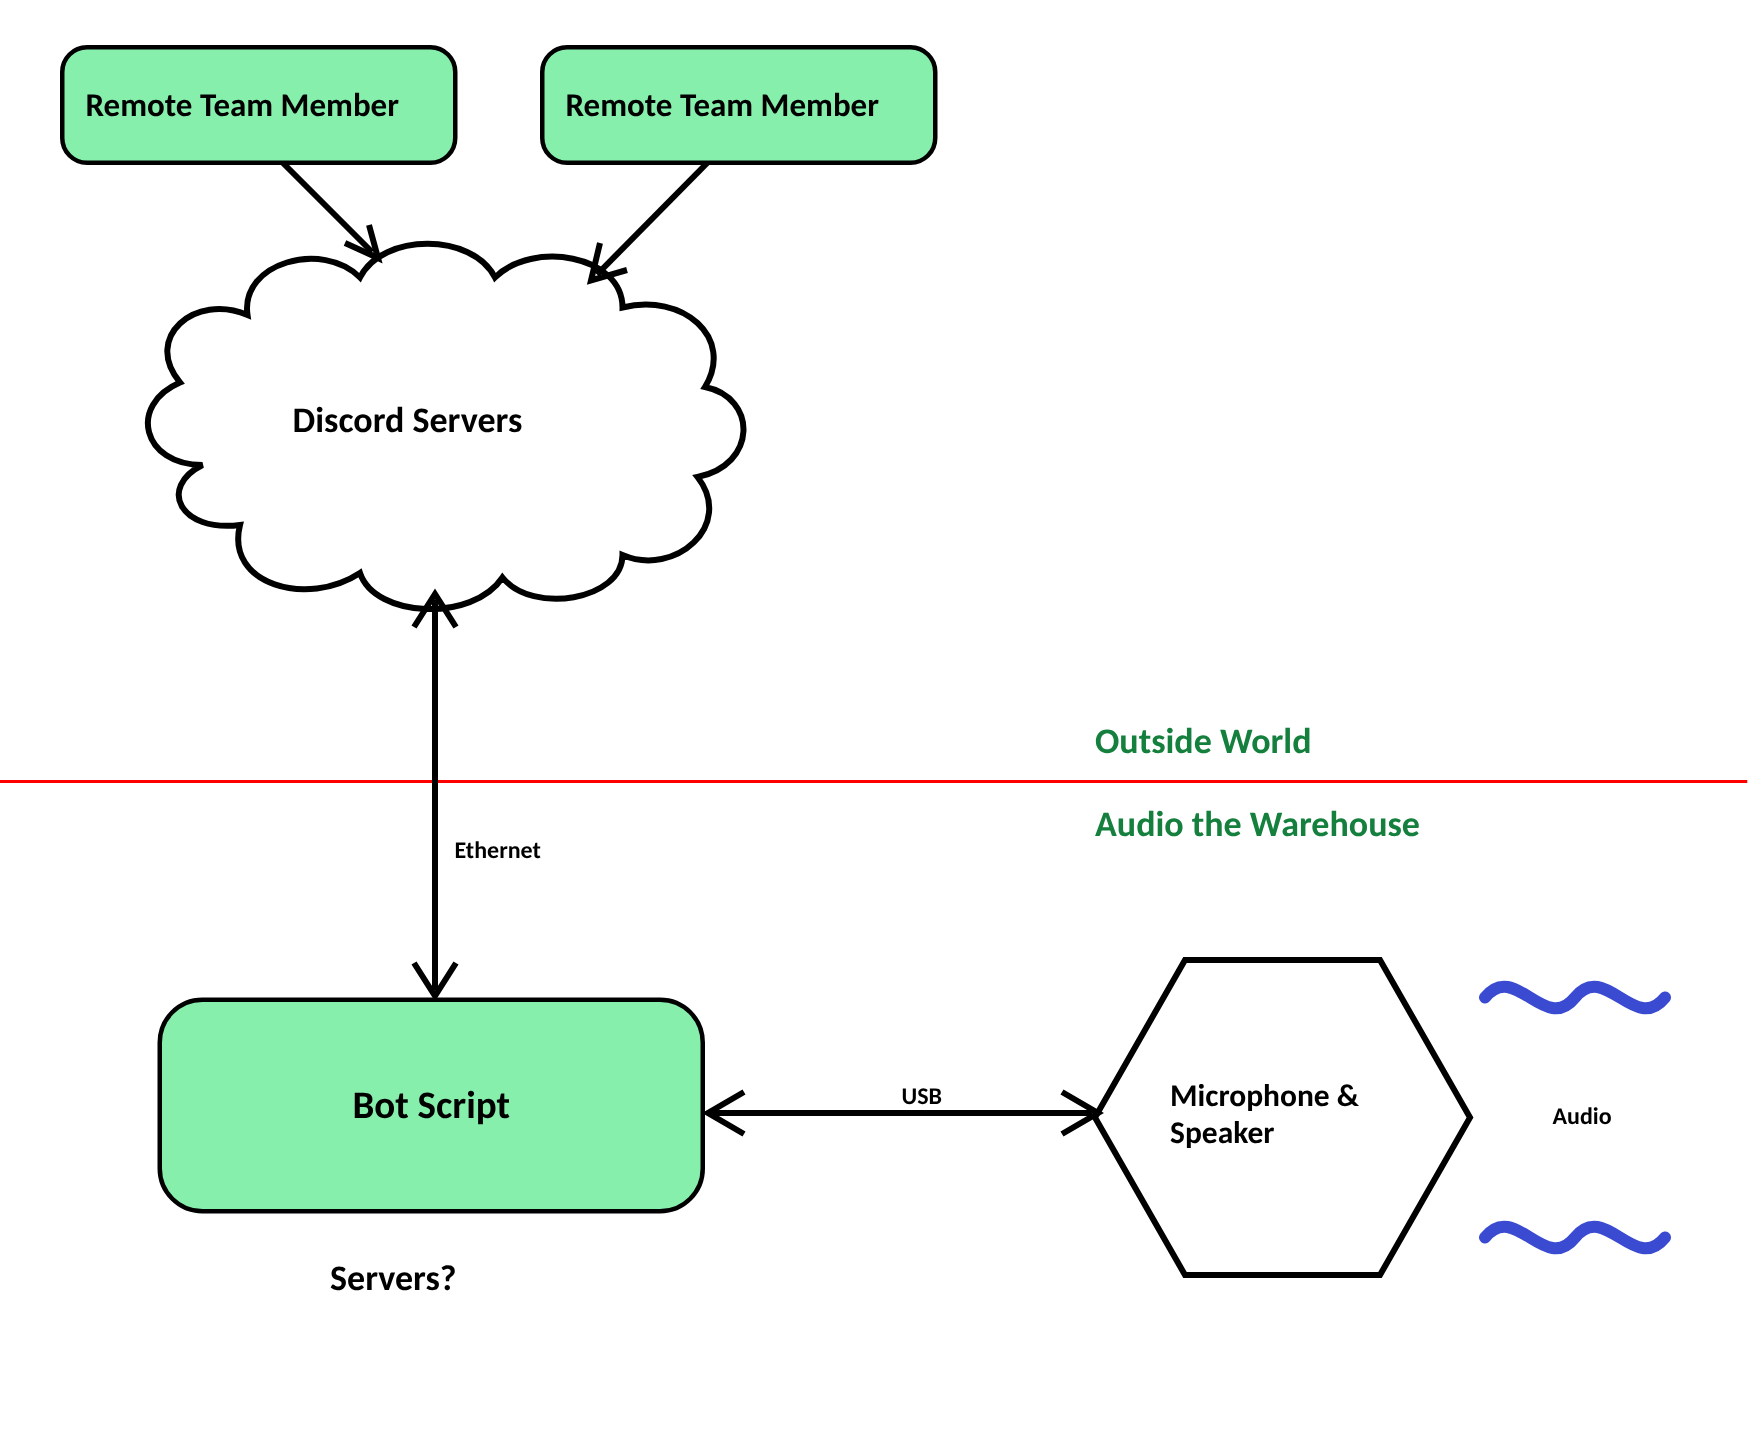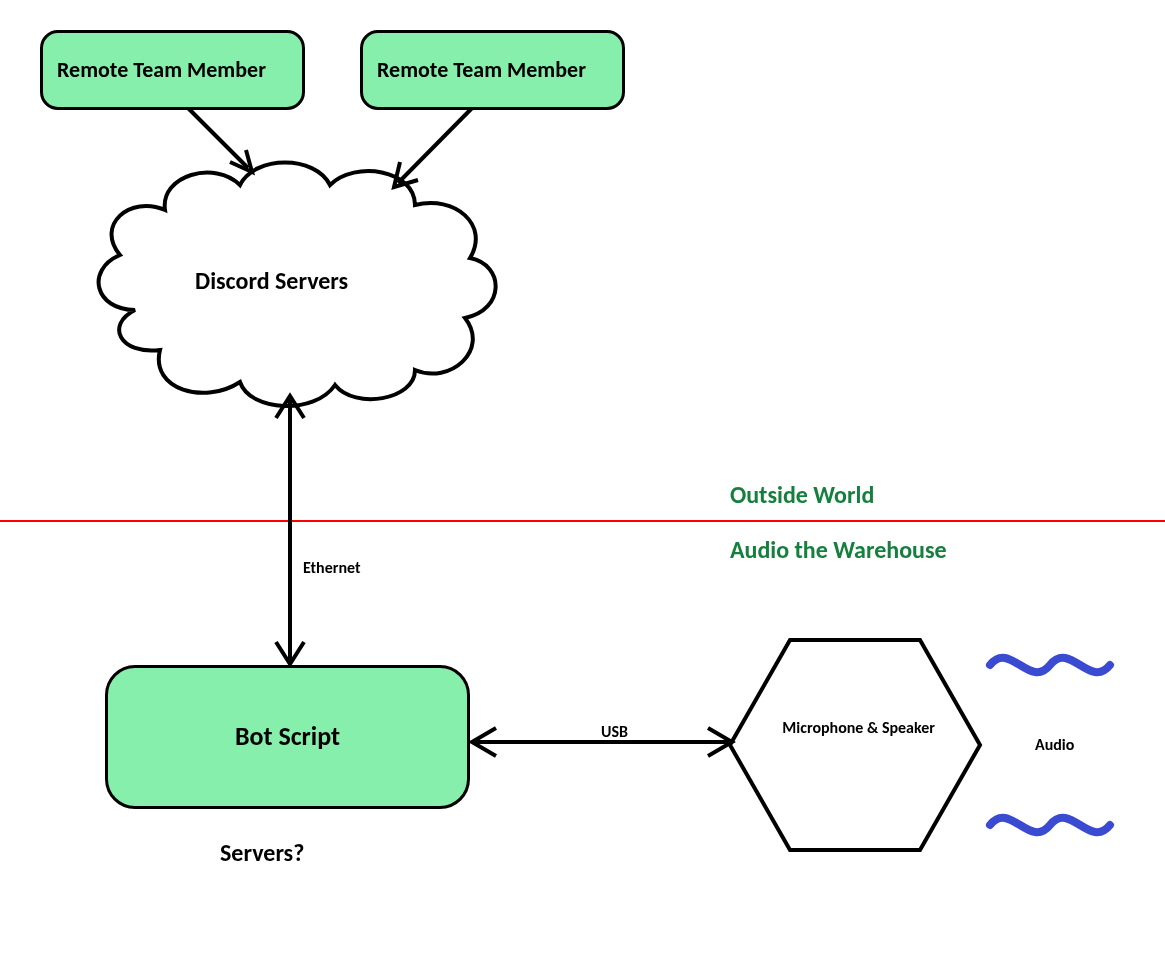--- a/index.html
+++ b/index.html
@@ -42,22 +42,22 @@
       width: 1165px; height: 959px;
       pointer-events: none;
     }
     .cloud-label {
       position: absolute;
       font-size: 24px;
       text-align: left;
     }
     .hex-label {
       position: absolute;
-      font-size: 16px;
-      text-align: right;
+      font-size: 21px;
+      text-align: left;
       line-height: 1.2;
     }
   </style>
 </head>
 <body>
 
 <svg class="overlay" viewBox="0 0 1165 959">
 
   <line x1="0" y1="521" x2="1165" y2="521" stroke="#ff0000" stroke-width="2"></line>
 

